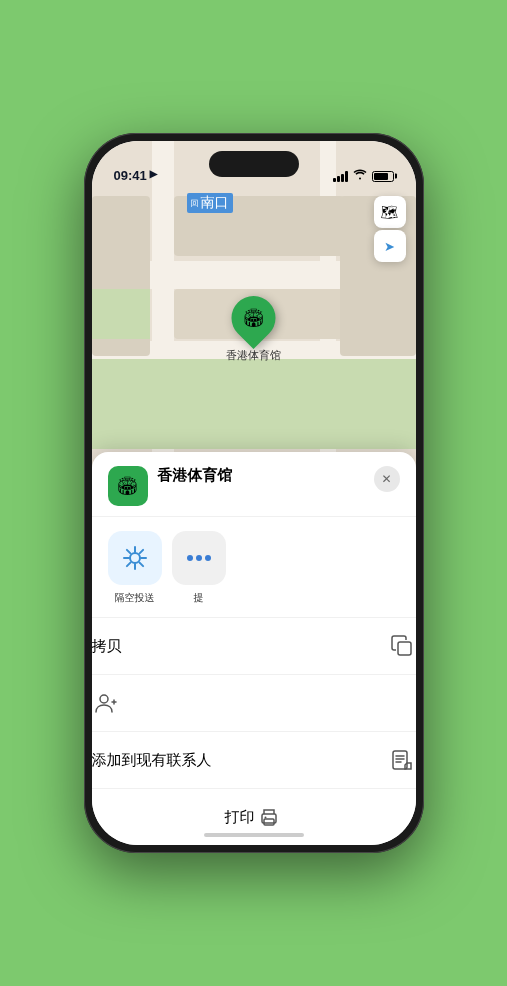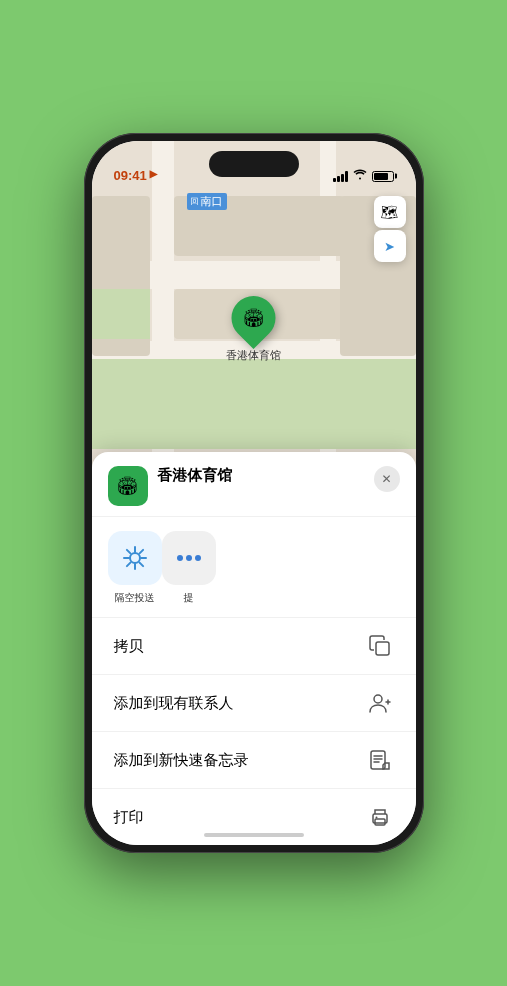--- a/index.html
+++ b/index.html
@@ -49,21 +49,21 @@
       height: 48px;
       z-index: 99;
       display: flex;
       align-items: flex-end;
       padding: 0 22px 6px;
       justify-content: space-between;
     }
     .status-time {
       font-size: 13px;
       font-weight: 600;
-      color: #c2410c;
+      color: #0f172a;
       display: flex;
       gap: 3px;
     }
     .status-icons {
       display: flex;
       align-items: center;
       gap: 5px;
     }
     .signal-bars {
       display: flex;
@@ -202,21 +202,21 @@
       height: 50px;
       background: #c8dbb0;
     }
     
     .map-label-nankou {
       position: absolute;
       top: 52px;
       left: 95px;
       background: #4a90d9;
       color: #fff;
-      font-size: 11px;
+      font-size: 14px;
       padding: 1px 4px;
       border-radius: 2px;
       display: flex;
       align-items: center;
       gap: 2px;
     }
     .map-label-nankou::before {
       content: '回';
       font-size: 8px;
     }
@@ -324,21 +324,21 @@
       justify-content: center;
       font-size: 12px;
       color: #666;
       cursor: pointer;
       flex-shrink: 0;
     }
     
     .share-row {
       padding: 14px 16px 12px;
       display: flex;
-      gap: 0;
+      gap: 10px;
       border-bottom: 1px solid #f0f0f0;
       overflow-x: auto;
     }
     .share-item {
       display: flex;
       flex-direction: column;
       align-items: center;
       gap: 6px;
       flex-shrink: 0;
     }
@@ -379,25 +379,26 @@
       border-radius: 50%;
     }
     
     .menu-list {
       padding: 0;
     }
     .menu-item {
       display: flex;
       align-items: center;
       justify-content: space-between;
-      padding: 14px 22px;
+      padding: 14px 0;
       border-bottom: 1px solid #f0f0f0;
     }
     .menu-item:last-child {
       border-bottom: none;
+      justify-content: center;
     }
     .menu-item-text {
       font-size: 15px;
       color: #000;
     }
     .menu-item-icon {
       width: 28px;
       height: 28px;
       display: flex;
       align-items: center;
@@ -532,31 +533,30 @@
         <div class="menu-item">
           <span class="menu-item-text">拷贝</span>
           <div class="menu-item-icon">
             <svg width="22" height="22" viewBox="0 0 22 22" fill="none">
               <rect x="7" y="7" width="13" height="13" rx="2" stroke="#555" stroke-width="1.5"></rect>
               <path d="M5 15H3a2 2 0 0 1-2-2V3a2 2 0 0 1 2-2h10a2 2 0 0 1 2 2v2" stroke="#555" stroke-width="1.5"></path>
             </svg>
           </div>
         </div>
         <div class="menu-item">
-          <span class="menu-item-text">添加到现有联系人</span>
           <div class="menu-item-icon">
             <svg width="22" height="22" viewBox="0 0 22 22" fill="none">
               <circle cx="9" cy="7" r="4" stroke="#555" stroke-width="1.5"></circle>
               <path d="M1 20c0-4.5 3.5-7 8-7s8 2.5 8 7" stroke="#555" stroke-width="1.5" stroke-linecap="round"></path>
               <path d="M17 10 L21 10 M19 8 L19 12" stroke="#555" stroke-width="1.5" stroke-linecap="round"></path>
             </svg>
           </div>
         </div>
         <div class="menu-item">
-          <span class="menu-item-text">添加到新快速备忘录</span>
+          <span class="menu-item-text">添加到现有联系人</span>
           <div class="menu-item-icon">
             <svg width="22" height="22" viewBox="0 0 22 22" fill="none">
               <rect x="2" y="2" width="14" height="18" rx="2" stroke="#555" stroke-width="1.5"></rect>
               <path d="M16 14 L20 14 L20 20 L14 20 L14 16 L16 14 Z" stroke="#555" stroke-width="1.5" fill="none"></path>
               <path d="M5 7 h8 M5 10 h8 M5 13 h5" stroke="#555" stroke-width="1.5" stroke-linecap="round"></path>
             </svg>
           </div>
         </div>
         <div class="menu-item">
           <span class="menu-item-text">打印</span>

